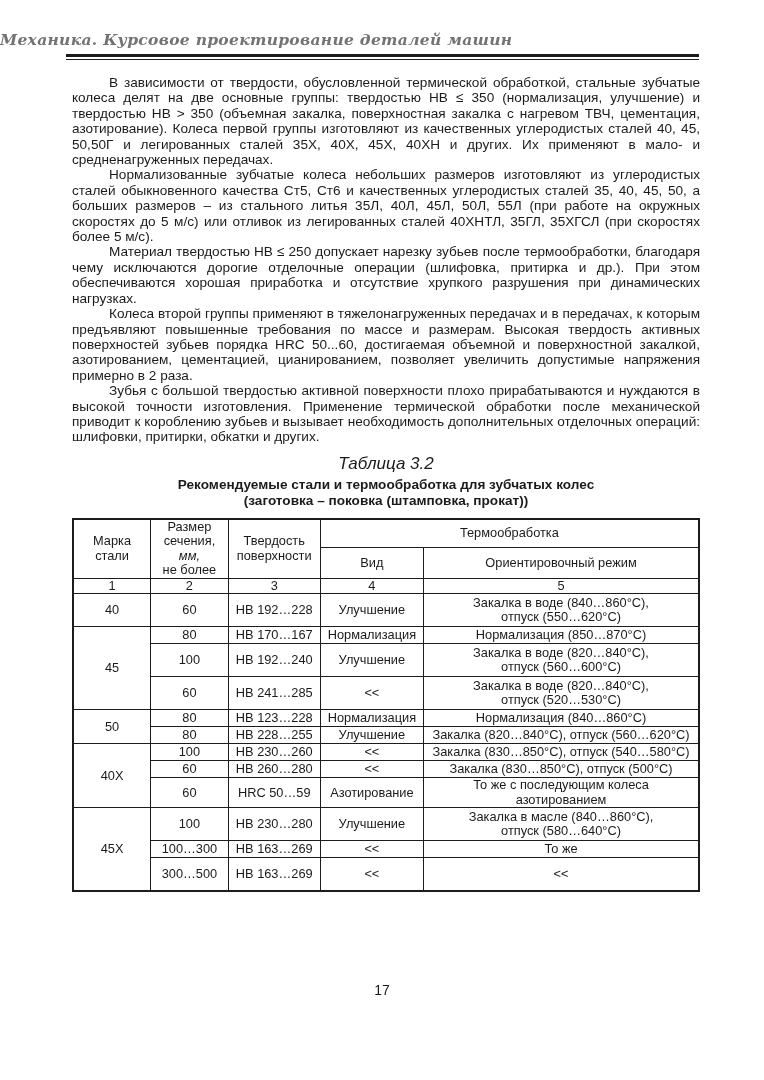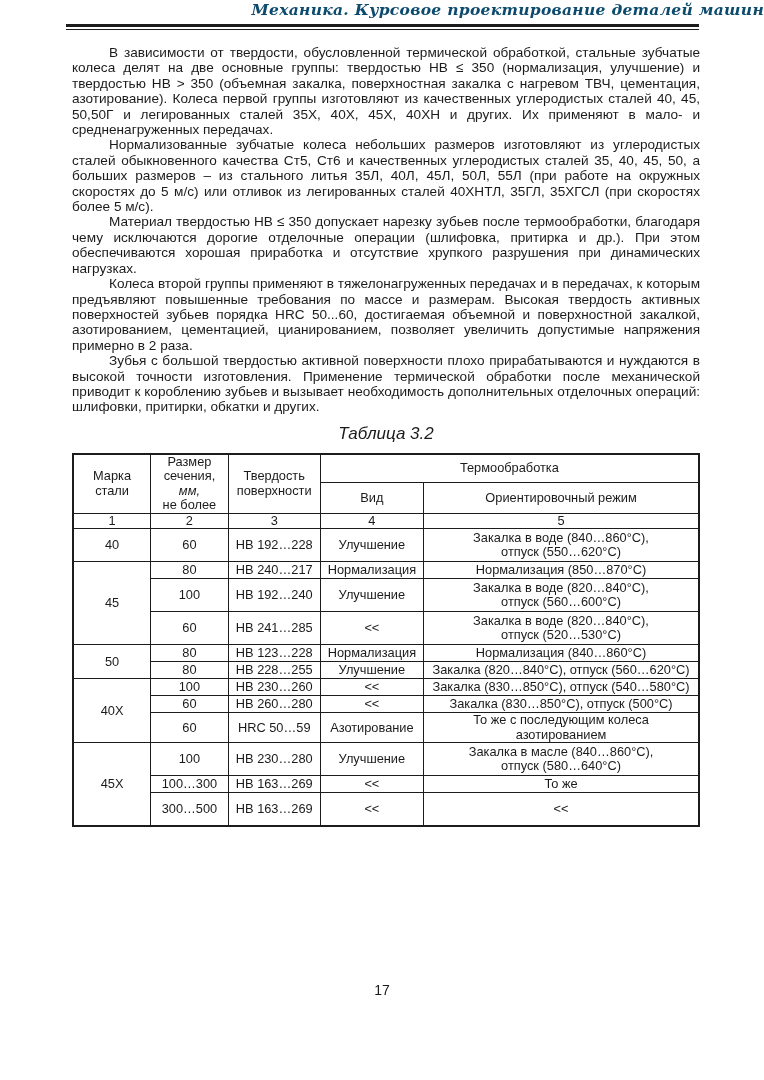--- a/index.html
+++ b/index.html
@@ -6,27 +6,28 @@
   .page {
     position: relative;
     width: 764px;
     height: 1080px;
     background: #ffffff;
     color: #1b1b1b;
     font-family: "Liberation Sans", sans-serif;
     overflow: hidden;
   }
   .running-head {
-    text-align: right;
+    padding-top: 30px;
+    text-align: left;
     font-family: "DejaVu Serif", serif;
     font-style: italic;
     font-weight: 700;
     font-size: 15.5px;
     letter-spacing: 0.3px;
-    color: #0c4a6e;
+    color: #737373;
   }
   .head-rule {
     width: 633px;
     margin: 5px auto 0 auto;
     height: 2px;
     border-top: 3px solid #1c1c1c;
     border-bottom: 1px solid #1c1c1c;
   }
   .content {
     margin: 15px 64px 15px 72px;
@@ -86,26 +87,30 @@
 <body>
 
 <div class="page">
 
   <div class="running-head">Механика. Курсовое проектирование деталей машин</div>
   <div class="head-rule"></div>
 
   <div class="content">
     <p>В зависимости от твердости, обусловленной термической обработкой, стальные зубчатые колеса делят на две основные группы: твердостью НВ ≤ 350 (нормализация, улучшение) и твердостью НВ &gt; 350 (объемная закалка, поверхностная закалка с нагревом ТВЧ, цементация, азотирование). Колеса первой группы изготовляют из качественных углеродистых сталей 40, 45, 50,50Г и легированных сталей 35Х, 40Х, 45Х, 40ХН и других. Их применяют в мало- и средненагруженных передачах.</p>
     <p>Нормализованные зубчатые колеса небольших размеров изготовляют из углеродистых сталей обыкновенного качества Ст5, Ст6 и качественных углеродистых сталей 35, 40, 45, 50, а больших размеров – из стального литья 35Л, 40Л,  45Л, 50Л, 55Л (при работе на окружных скоростях до 5 м/с) или отливок из легированных сталей 40ХНТЛ, 35ГЛ, 35ХГСЛ (при скоростях более 5 м/с).</p>
-    <p>Материал твердостью НВ ≤ 350 допускает нарезку зубьев после термообработки, благодаря чему исключаются дорогие отделочные операции (шлифовка, притирка и др.). При этом обеспечиваются хорошая приработка и отсутствие хрупкого разрушения при динамических нагрузках.</p>
+    <p>Материал твердостью НВ ≤ 250 допускает нарезку зубьев после термообработки, благодаря чему исключаются дорогие отделочные операции (шлифовка, притирка и др.). При этом обеспечиваются хорошая приработка и отсутствие хрупкого разрушения при динамических нагрузках.</p>
     <p>Колеса второй группы применяют в тяжелонагруженных передачах и в передачах, к которым предъявляют повышенные требования по массе и размерам. Высокая твердость активных поверхностей зубьев порядка HRC 50...60, достигаемая объемной и поверхностной закалкой, азотированием, цементацией, цианированием, позволяет увеличить допустимые напряжения примерно в 2 раза.</p>
     <p>Зубья с большой твердостью активной поверхности плохо прирабатываются и нуждаются в высокой точности изготовления. Применение термической обработки после механической приводит к короблению зубьев и вызывает необходимость дополнительных отделочных операций: шлифовки, притирки, обкатки и других.</p>
 
     <div class="table-caption">Таблица 3.2</div>
 
+    <div class="table-title">
+      <div>Рекомендуемые стали и термообработка для зубчатых колес</div>
+      <div>(заготовка – поковка (штамповка, прокат))</div>
+    </div>
 
     <table class="steel">
       <colgroup>
         <col style="width:12.4%">
         <col style="width:12.4%">
         <col style="width:14.7%">
         <col style="width:16.5%">
         <col style="width:44.0%">
       </colgroup>
       <thead>
@@ -138,21 +143,21 @@
           <td>60</td>
           <td>НВ 192…228</td>
           <td>Улучшение</td>
           <td class="regime">Закалка в воде (840…860°С),
 отпуск (550…620°С)</td>
         </tr>
 
         <tr class="r17">
           <td rowspan="3">45</td>
           <td>80</td>
-          <td>НВ 240…217</td>
+          <td>НВ 170…167</td>
           <td>Нормализация</td>
           <td class="regime">Нормализация (850…870°С)</td>
         </tr>
         <tr class="r33">
           <td>100</td>
           <td>НВ 192…240</td>
           <td>Улучшение</td>
           <td class="regime">Закалка в воде (820…840°С),
 отпуск (560…600°С)</td>
         </tr>

